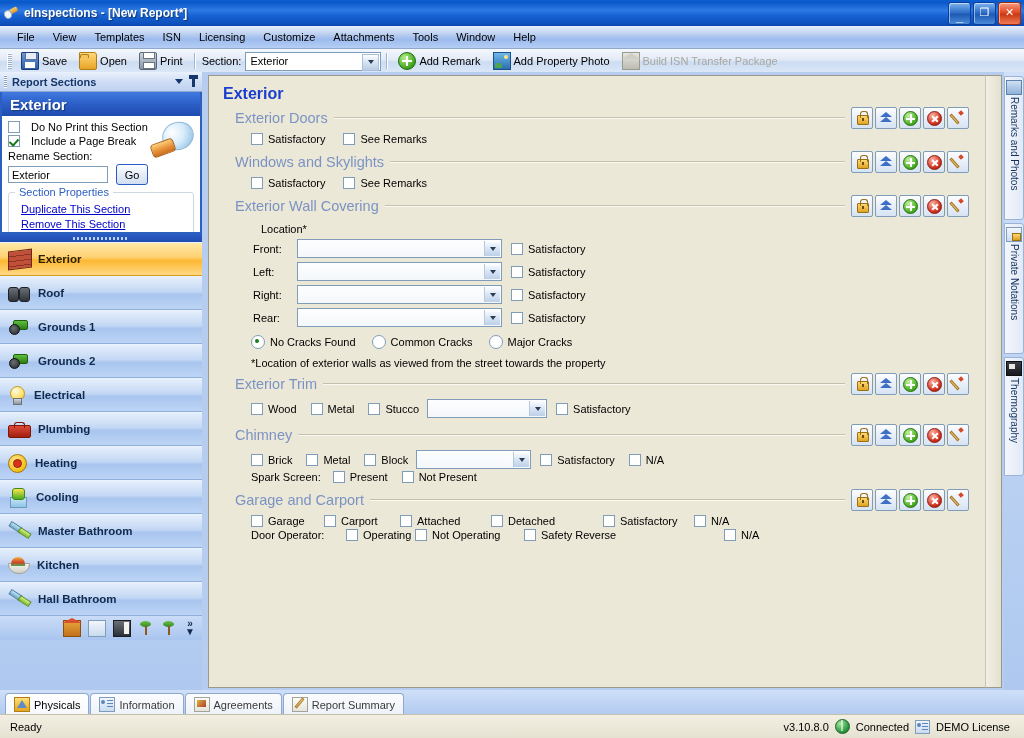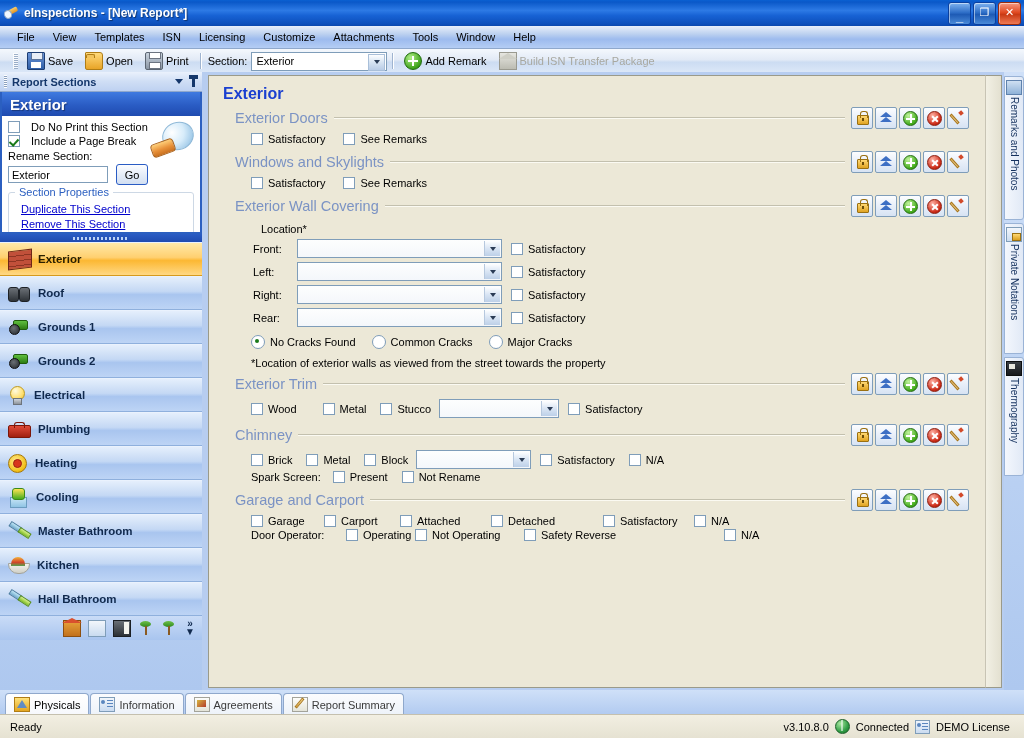--- a/index.html
+++ b/index.html
@@ -50,21 +50,21 @@
   .menubar{
     height:22px;background:linear-gradient(to bottom,#e9effa,#bed2f0 35%,#9dbbee 60%,#b4cdf4);
     display:flex;align-items:center;padding-left:8px;gap:0;
     border-bottom:1px solid #8fa8cc;
   }
   .menubar .mi{padding:2px 9px;color:#000;font-size:11px;cursor:default;}
 
   
   .toolbar{
     height:24px;background:linear-gradient(to bottom,#f4f8fd,#e2eaf6 45%,#ccdcf2 55%,#dce8f8);
-    display:flex;align-items:center;padding-left:12px;
+    display:flex;align-items:center;padding-left:6px;
     border-bottom:1px solid #a6bcd8;gap:0;
   }
   .grip{width:4px;height:16px;margin:0 3px 0 1px;
     background:repeating-linear-gradient(to bottom,#fff 0 1px,#8ba0bd 1px 2px);
     border-left:1px solid #fff;opacity:.8;}
   .tbtn{display:flex;align-items:center;gap:3px;padding:2px 5px;white-space:nowrap;font-size:11px;color:#000;border:1px solid transparent;border-radius:2px;}
   .tbtn.disabled{color:#a8a8a0;}
   .tsep{width:1px;height:16px;background:#9fb4d0;margin:0 5px;box-shadow:1px 0 0 #fff;}
   .tb-lab{font-size:11px;margin:0 4px 0 2px;}
   .secbox{
@@ -412,20 +412,24 @@
       <span>Exterior</span>
       <span class="arrow">
           <i class="caret-d"></i>
         </span>
     </div>
     <div class="tsep"></div>
     <div class="tbtn">
       <span class="ic ic-plus"></span>
       <span>Add Remark</span>
     </div>
+    <div class="tbtn">
+      <span class="ic ic-photo"></span>
+      <span>Add Property Photo</span>
+    </div>
     <div class="tbtn disabled">
       <span class="ic ic-house"></span>
       <span>Build ISN Transfer Package</span>
     </div>
   </div>
 
   <div class="work">
 
     <div class="leftdock">
       <div class="dockhdr">
@@ -723,21 +727,21 @@
                   </span>
                 <span class="gb">
                     <i class="red"></i>
                   </span>
                 <span class="gb">
                     <i class="pen"></i>
                   </span>
               </span>
             </div>
             <div class="grow" style="margin-left:16px;">
-              <span class="cbi" style="margin-right:26px;">
+              <span class="cbi" style="margin-right:14px;">
                   <span class="cb"></span>
                   <span class="labtxt">Wood</span>
                 </span>
               <span class="cbi" style="margin-right:14px;">
                   <span class="cb"></span>
                   <span class="labtxt">Metal</span>
                 </span>
               <span class="cbi" style="margin-right:8px;">
                   <span class="cb"></span>
                   <span class="labtxt">Stucco</span>
@@ -809,21 +813,21 @@
                 </span>
             </div>
             <div class="grow" style="margin-left:16px;margin-top:0;">
               <span class="labtxt" style="margin-right:12px;">Spark Screen:</span>
               <span class="cbi" style="margin-right:14px;">
                   <span class="cb"></span>
                   <span class="labtxt">Present</span>
                 </span>
               <span class="cbi">
                   <span class="cb"></span>
-                  <span class="labtxt">Not Rename</span>
+                  <span class="labtxt">Not Present</span>
                 </span>
             </div>
           </div>
 
           <div class="group">
             <div class="ghdr">
               <span class="gname">Garage and Carport</span>
               <span class="gline"></span>
               <span class="gbtns">
                 <span class="gb">

